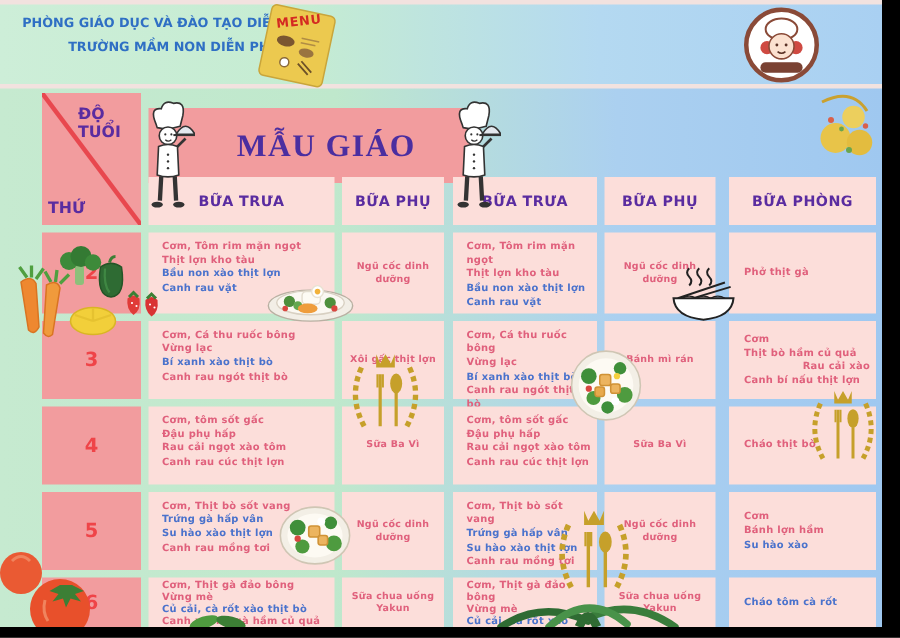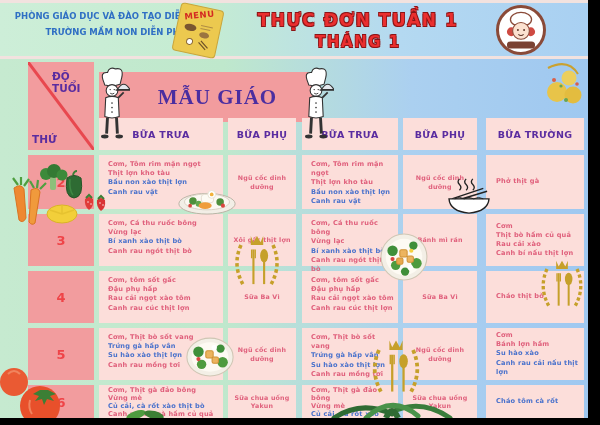--- a/index.html
+++ b/index.html
@@ -65,24 +65,20 @@
     <span class="mlabel">MENU</span>
     <svg width="42" height="47" viewBox="0 0 42 47">
       <ellipse cx="13" cy="22" rx="6" ry="3.5" fill="#7a5630"></ellipse>
       <ellipse cx="28" cy="27" rx="5" ry="3" fill="#9a7440"></ellipse>
       <circle cx="15" cy="36" r="3" fill="#fff" stroke="#8a6a3a"></circle>
       <path d="M24 35 l8 6 M26 33 l8 6" stroke="#6d5128" stroke-width="1.2"></path>
       <path d="M23 18 h12 M23 21 h10" stroke="#b08c44" stroke-width="1"></path>
     </svg>
   </div>
 
-  <div class="title">
-    <div class="t1">THỰC ĐƠN TUẦN 1</div>
-    <div class="t2">THÁNG 1</div>
-  </div>
 
   <div class="logo">
     <svg width="44" height="44" viewBox="0 0 50 50">
       <ellipse cx="25" cy="13" rx="12" ry="8" fill="#fff" stroke="#8a4a38" stroke-width="1.5"></ellipse>
       <circle cx="14" cy="27" r="5" fill="#cf4a42"></circle>
           <circle cx="36" cy="27" r="5" fill="#cf4a42"></circle>
       <circle cx="25" cy="26" r="9.5" fill="#fbe1d0" stroke="#8a4a38" stroke-width="1.2"></circle>
       <circle cx="21.5" cy="25" r="1.1" fill="#5a3226"></circle>
           <circle cx="28.5" cy="25" r="1.1" fill="#5a3226"></circle>
       <path d="M22 30 Q25 32.5 28 30" fill="none" stroke="#5a3226" stroke-width="1.2"></path>
@@ -100,21 +96,21 @@
 
   <div class="ghead" style="left:99px;width:197px;padding-left:20px;">
     <span>MẪU GIÁO</span>
   </div>
 
   <div id="rows-layer">
         <div class="subhead" style="left: 99px; top: 118px; width: 124px; height: 32px;">BỮA TRƯA</div>
         <div class="subhead" style="left: 228px; top: 118px; width: 68px; height: 32px;">BỮA PHỤ</div>
         <div class="subhead" style="left: 302px; top: 118px; width: 96px; height: 32px;">BỮA TRƯA</div>
         <div class="subhead" style="left: 403px; top: 118px; width: 74px; height: 32px;">BỮA PHỤ</div>
-        <div class="subhead" style="left: 486px; top: 118px; width: 98px; height: 32px;">BỮA TRƯỜNG</div>
+        <div class="subhead" style="left: 486px; top: 118px; width: 98px; height: 32px;">BỮA PHÒNG</div>
         <div class="day-cell" style="left: 28px; top: 155px; width: 66px; height: 54px;">2</div>
         <div class="cell lunch" style="left: 99px; top: 155px; width: 124px; height: 54px;">
           <div style="color: rgb(224, 96, 124);">Cơm, Tôm rim mặn ngọt</div>
           <div style="color: rgb(224, 96, 124);">Thịt lợn kho tàu</div>
           <div style="color: rgb(74, 114, 204);">Bầu non xào thịt lợn</div>
           <div style="color: rgb(74, 114, 204);">Canh rau vặt</div>
         </div>
         <div class="cell snack" style="left: 228px; top: 155px; width: 68px; height: 54px;">
           <div style="color: rgb(224, 96, 124);">Ngũ cốc dinh dưỡng</div>
         </div>
@@ -145,21 +141,21 @@
           <div style="color: rgb(224, 96, 124);">Vừng lạc</div>
           <div style="color: rgb(74, 114, 204);">Bí xanh xào thịt bò</div>
           <div style="color: rgb(224, 96, 124);">Canh rau ngót thịt bò</div>
         </div>
         <div class="cell snack" style="left: 403px; top: 214px; width: 74px; height: 52px;">
           <div style="color: rgb(224, 96, 124);">Bánh mì rán</div>
         </div>
         <div class="cell evening" style="left: 486px; top: 214px; width: 98px; height: 52px;">
           <div style="color: rgb(224, 96, 124);">Cơm</div>
           <div style="color: rgb(224, 96, 124);">Thịt bò hầm củ quả</div>
-          <div style="color: rgb(224, 96, 124);">Rau cải xào</div>
+          <div style="color: rgb(224, 96, 124); text-align: right;">Rau cải xào</div>
           <div style="color: rgb(224, 96, 124);">Canh bí nấu thịt lợn</div>
         </div>
         <div class="day-cell" style="left: 28px; top: 271px; width: 66px; height: 52px;">4</div>
         <div class="cell lunch" style="left: 99px; top: 271px; width: 124px; height: 52px;">
           <div style="color: rgb(224, 96, 124);">Cơm, tôm sốt gấc</div>
           <div style="color: rgb(224, 96, 124);">Đậu phụ hấp</div>
           <div style="color: rgb(224, 96, 124);">Rau cải ngọt xào tôm</div>
           <div style="color: rgb(224, 96, 124);">Canh rau cúc thịt lợn</div>
         </div>
         <div class="cell snack" style="left: 228px; top: 271px; width: 68px; height: 52px;">
@@ -193,21 +189,20 @@
           <div style="color: rgb(74, 114, 204);">Su hào xào thịt lợn</div>
           <div style="color: rgb(224, 96, 124);">Canh rau mồng tơi</div>
         </div>
         <div class="cell snack" style="left: 403px; top: 328px; width: 74px; height: 52px;">
           <div style="color: rgb(224, 96, 124);">Ngũ cốc dinh dưỡng</div>
         </div>
         <div class="cell evening" style="left: 486px; top: 328px; width: 98px; height: 52px;">
           <div style="color: rgb(224, 96, 124);">Cơm</div>
           <div style="color: rgb(224, 96, 124);">Bánh lợn hầm</div>
           <div style="color: rgb(74, 114, 204);">Su hào xào</div>
-          <div style="color: rgb(74, 114, 204);">Canh rau cải nấu thịt lợn</div>
         </div>
         <div class="day-cell" style="left: 28px; top: 385px; width: 66px; height: 34px;">6</div>
         <div class="cell lunch tight" style="left: 99px; top: 385px; width: 124px; height: 34px;">
           <div style="color: rgb(224, 96, 124);">Cơm, Thịt gà đảo bông</div>
           <div style="color: rgb(224, 96, 124);">Vừng mè</div>
           <div style="color: rgb(74, 114, 204);">Củ cải, cà rốt xào thịt bò</div>
           <div style="color: rgb(224, 96, 124);">Canh xương gà hầm củ quả</div>
         </div>
         <div class="cell snack tight" style="left: 228px; top: 385px; width: 68px; height: 34px;">
           <div style="color: rgb(224, 96, 124);">Sữa chua uống Yakun</div>

